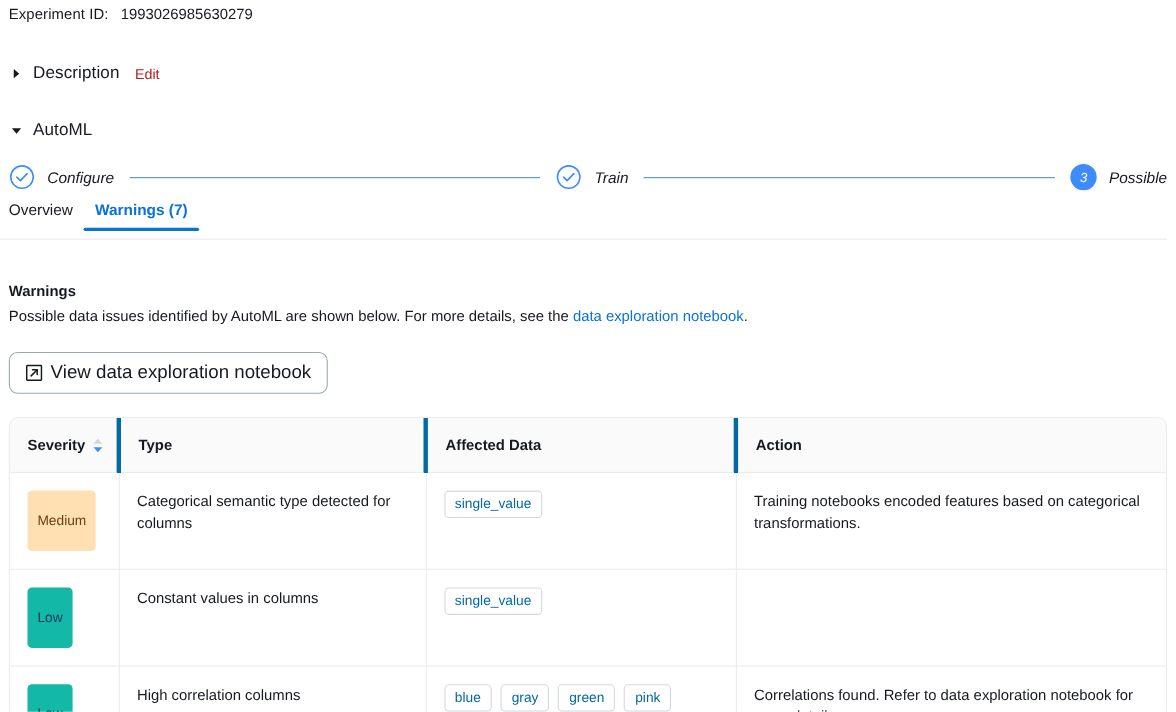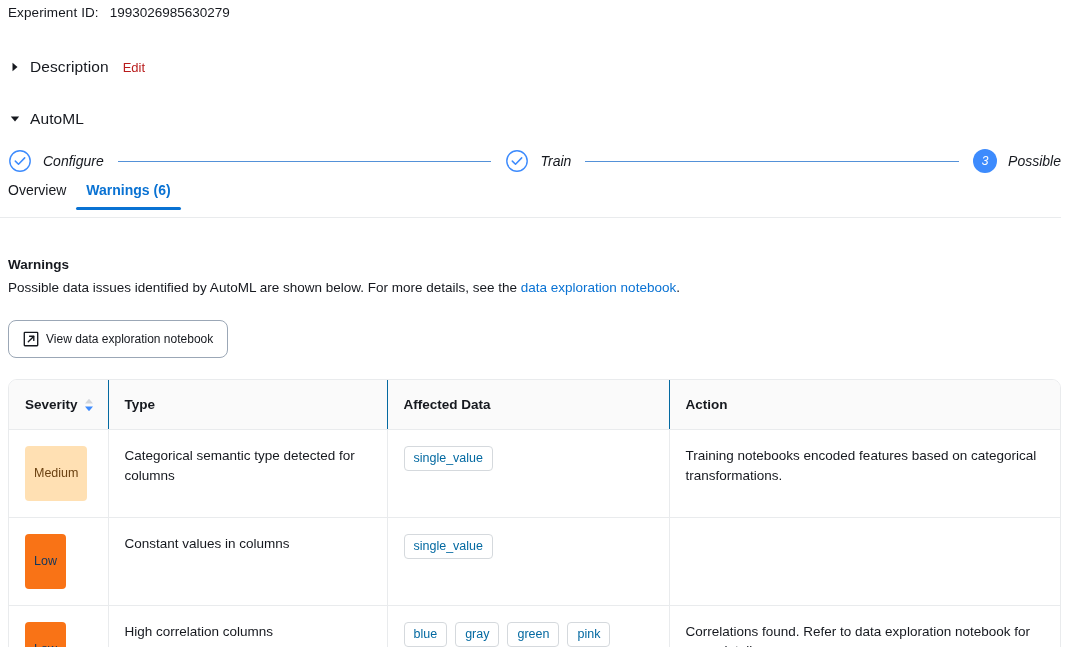--- a/index.html
+++ b/index.html
@@ -160,21 +160,21 @@
     position: absolute;
     left: 8px; top: 320px;
     height: 38px;
     display: inline-flex;
     align-items: center;
     gap: 7px;
     padding: 0 14px;
     background: #ffffff;
     border: 1px solid #9ba7b6;
     border-radius: 8px;
-    font-size: 12px;
+    font-size: 17px;
     color: #16191f;
     cursor: pointer;
     font-family: inherit;
   }
   .btn-notebook .ext-icon { width: 16px; height: 16px; flex: 0 0 16px; }
 
   
   .table-wrap {
     position: absolute;
     left: 8px; top: 379px;
@@ -190,21 +190,21 @@
     table-layout: fixed;
   }
   table.warn-table th {
     background: #fafafa;
     text-align: left;
     font-size: 13.5px;
     font-weight: bold;
     color: #16191f;
     padding: 17px 16px;
     border-bottom: 1px solid #e9ebed;
-    border-right: 1px solid #0369a1;
+    border-right: 4px solid #0369a1;
     vertical-align: middle;
     white-space: nowrap;
   }
   table.warn-table th:last-child { border-right: none; }
   table.warn-table td {
     font-size: 13.5px;
     color: #16191f;
     padding: 16px 16px;
     border-bottom: 1px solid #e9ebed;
     border-right: 1px solid #e9ebed;
@@ -224,21 +224,21 @@
   
   .badge {
     display: inline-block;
     padding: 19px 9px;
     border-radius: 4px;
     font-size: 12.5px;
     line-height: 1.35;
     white-space: nowrap;
   }
   .badge.medium { background: #ffe0b3; color: #6b4111; }
-  .badge.low    { background: #f97316; color: #10375f; }
+  .badge.low    { background: #14b8a6; color: #10375f; }
 
   
   .chips { display: flex; flex-wrap: wrap; align-items: center; gap: 8px 8px; }
   .chip {
     display: inline-block;
     padding: 3px 9px;
     border: 1px solid #d5d9dd;
     border-radius: 4px;
     background: #ffffff;
     font-size: 12.5px;
@@ -314,21 +314,21 @@
       <span class="step-label">Possible</span>
     </div>
 
   </div>
 
   <div class="tabs">
     <div class="tab first">
       <span>Overview</span>
     </div>
     <div class="tab active">
-      <span>Warnings (6)</span>
+      <span>Warnings (7)</span>
     </div>
   </div>
 
   <div class="warnings-title">Warnings</div>
 
   <div class="warnings-desc">
     <span>Possible data issues identified by AutoML are shown below. For more details, see the </span><span class="inline-link">data exploration notebook</span><span>.</span>
   </div>
 
   <button class="btn-notebook">

